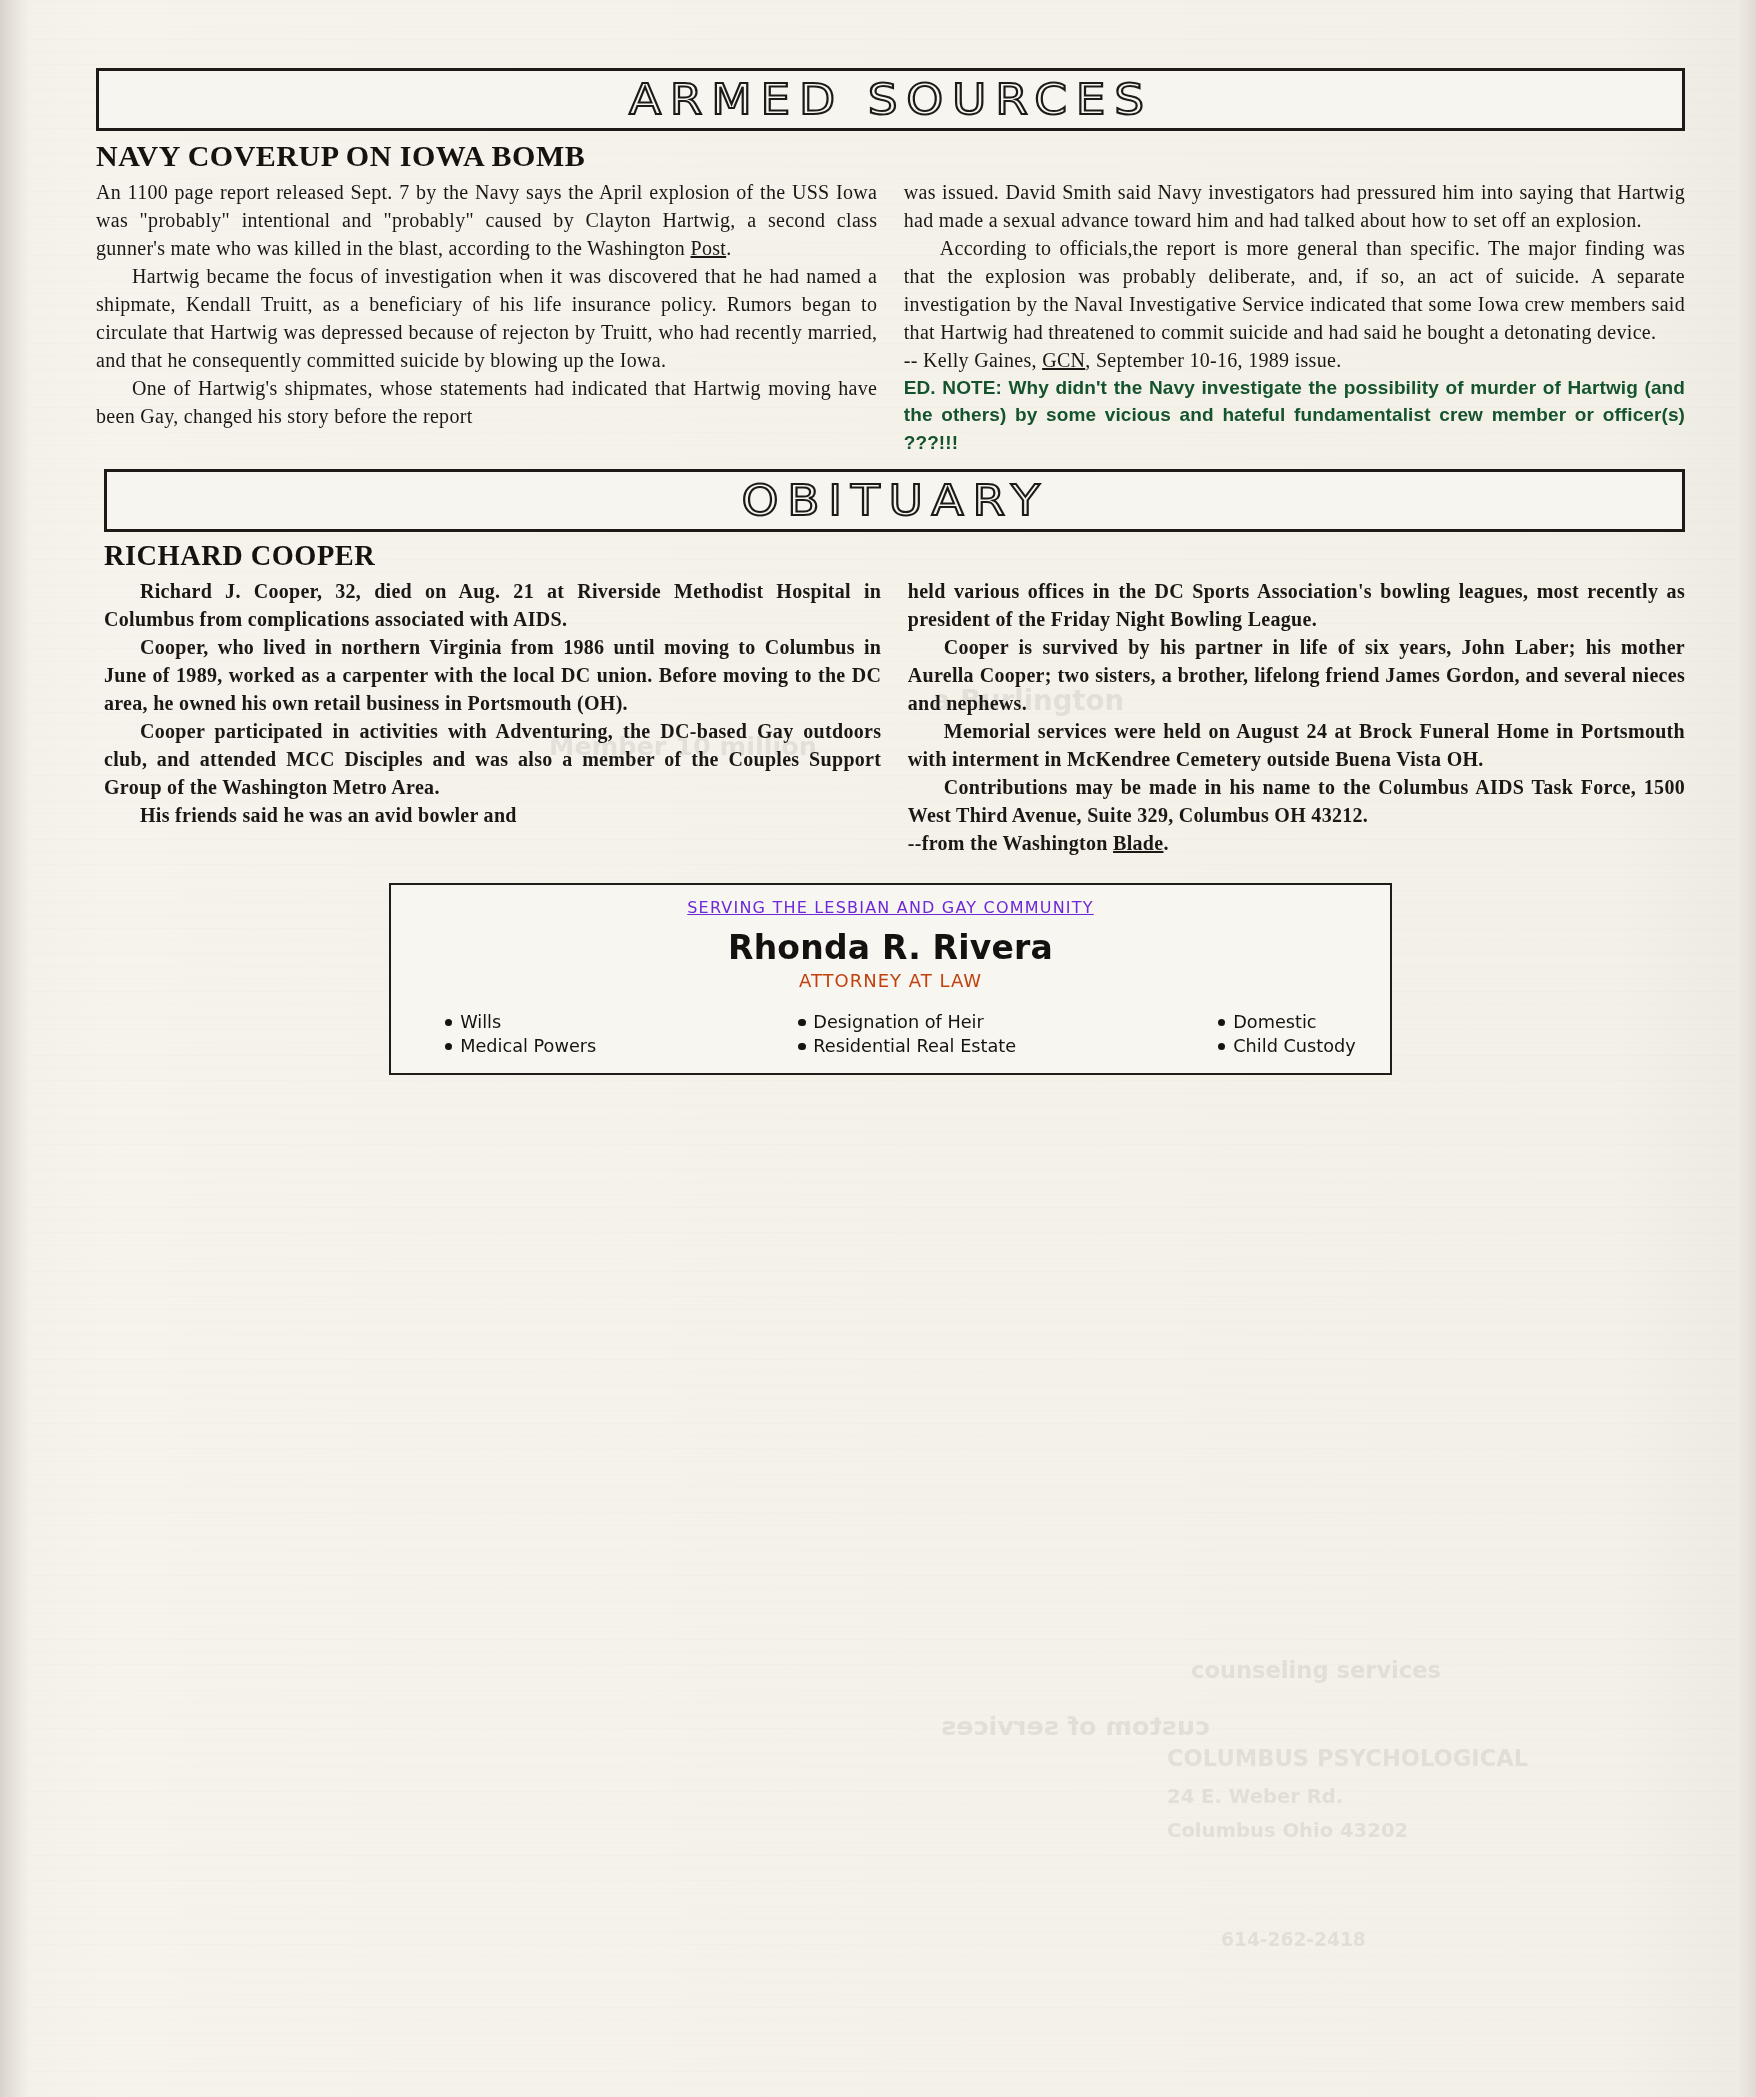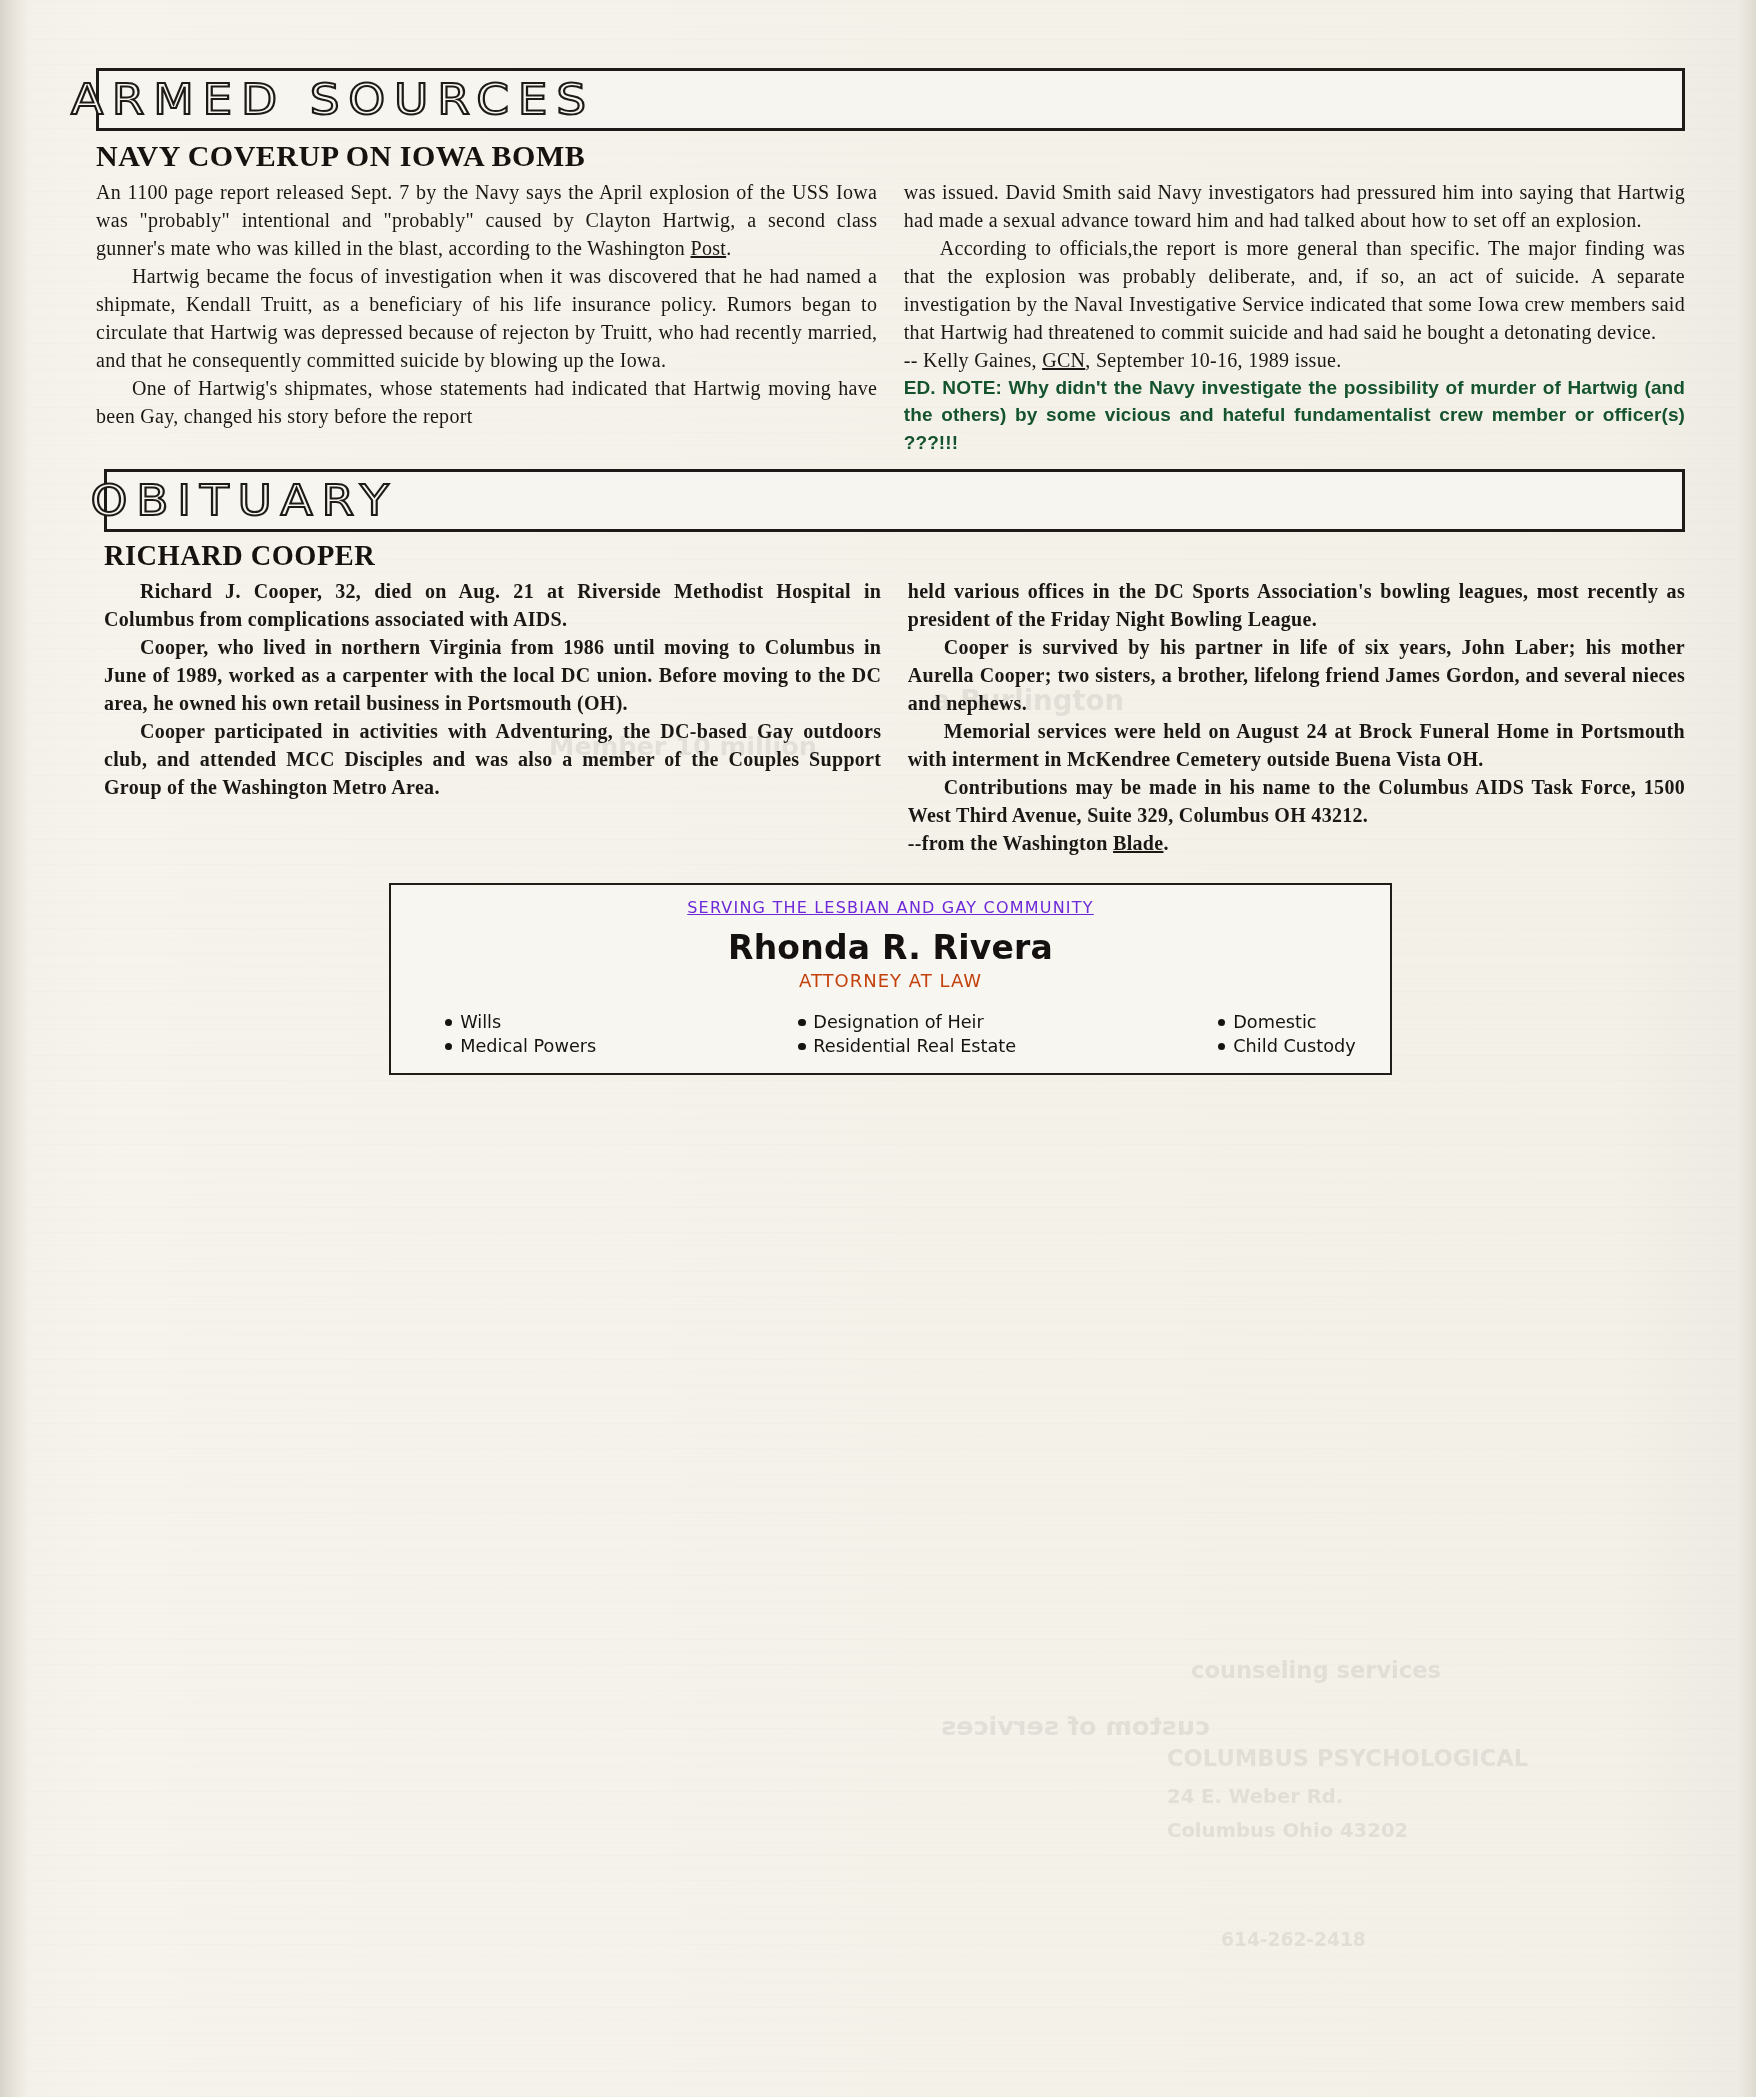--- a/index.html
+++ b/index.html
@@ -50,20 +50,21 @@
     top: 68px;
     width: 1589px;
   }
 
   
   .banner {
     border: 3.4px solid #1d1a17;
     height: 57px;
     display: flex;
     align-items: center;
+    justify-content: center;
     margin-bottom: 3.9px;
     background: #f7f5ef;
   }
   .banner-text {
     font-family: "DejaVu Sans", sans-serif;
     font-weight: 400;
     font-size: 42px;
     letter-spacing: 7.8px;
     color: #1d1a17;
     -webkit-text-stroke: 1px #1d1a17;
@@ -261,20 +262,21 @@
     </div>
 
     <div class="headline obit">RICHARD COOPER</div>
 
     <div class="cols obitcol">
 
       <div class="col">
         <p class="body indent">Richard J. Cooper, 32, died on Aug. 21 at Riverside Methodist Hospital in Columbus from complications associated with AIDS.</p>
         <p class="body indent">Cooper, who lived in northern Virginia from 1986 until moving to Columbus in June of 1989, worked as a carpenter with the local DC union. Before moving to the DC area, he owned his own retail business in Portsmouth (OH).</p>
         <p class="body indent">Cooper participated in activities with Adventuring, the DC-based Gay outdoors club, and attended MCC Disciples and was also a member of the Couples Support Group of the Washington Metro Area.</p>
+        <p class="body indent">His friends said he was an avid bowler and</p>
       </div>
 
       <div class="col">
         <p class="body">held various offices in the DC Sports Association's bowling leagues, most recently as president of the Friday Night Bowling League.</p>
         <p class="body indent">Cooper is survived by his partner in life of six years, John Laber; his mother Aurella Cooper; two sisters, a brother, lifelong friend James Gordon, and several nieces and nephews.</p>
         <p class="body indent">Memorial services were held on August 24 at Brock Funeral Home in Portsmouth with interment in McKendree Cemetery outside Buena Vista OH.</p>
         <p class="body indent">Contributions may be made in his name to the Columbus AIDS Task Force, 1500 West Third Avenue, Suite 329, Columbus OH 43212.</p>
         <p class="body">--from the Washington <span class="u">Blade</span>.</p>
       </div>
 

